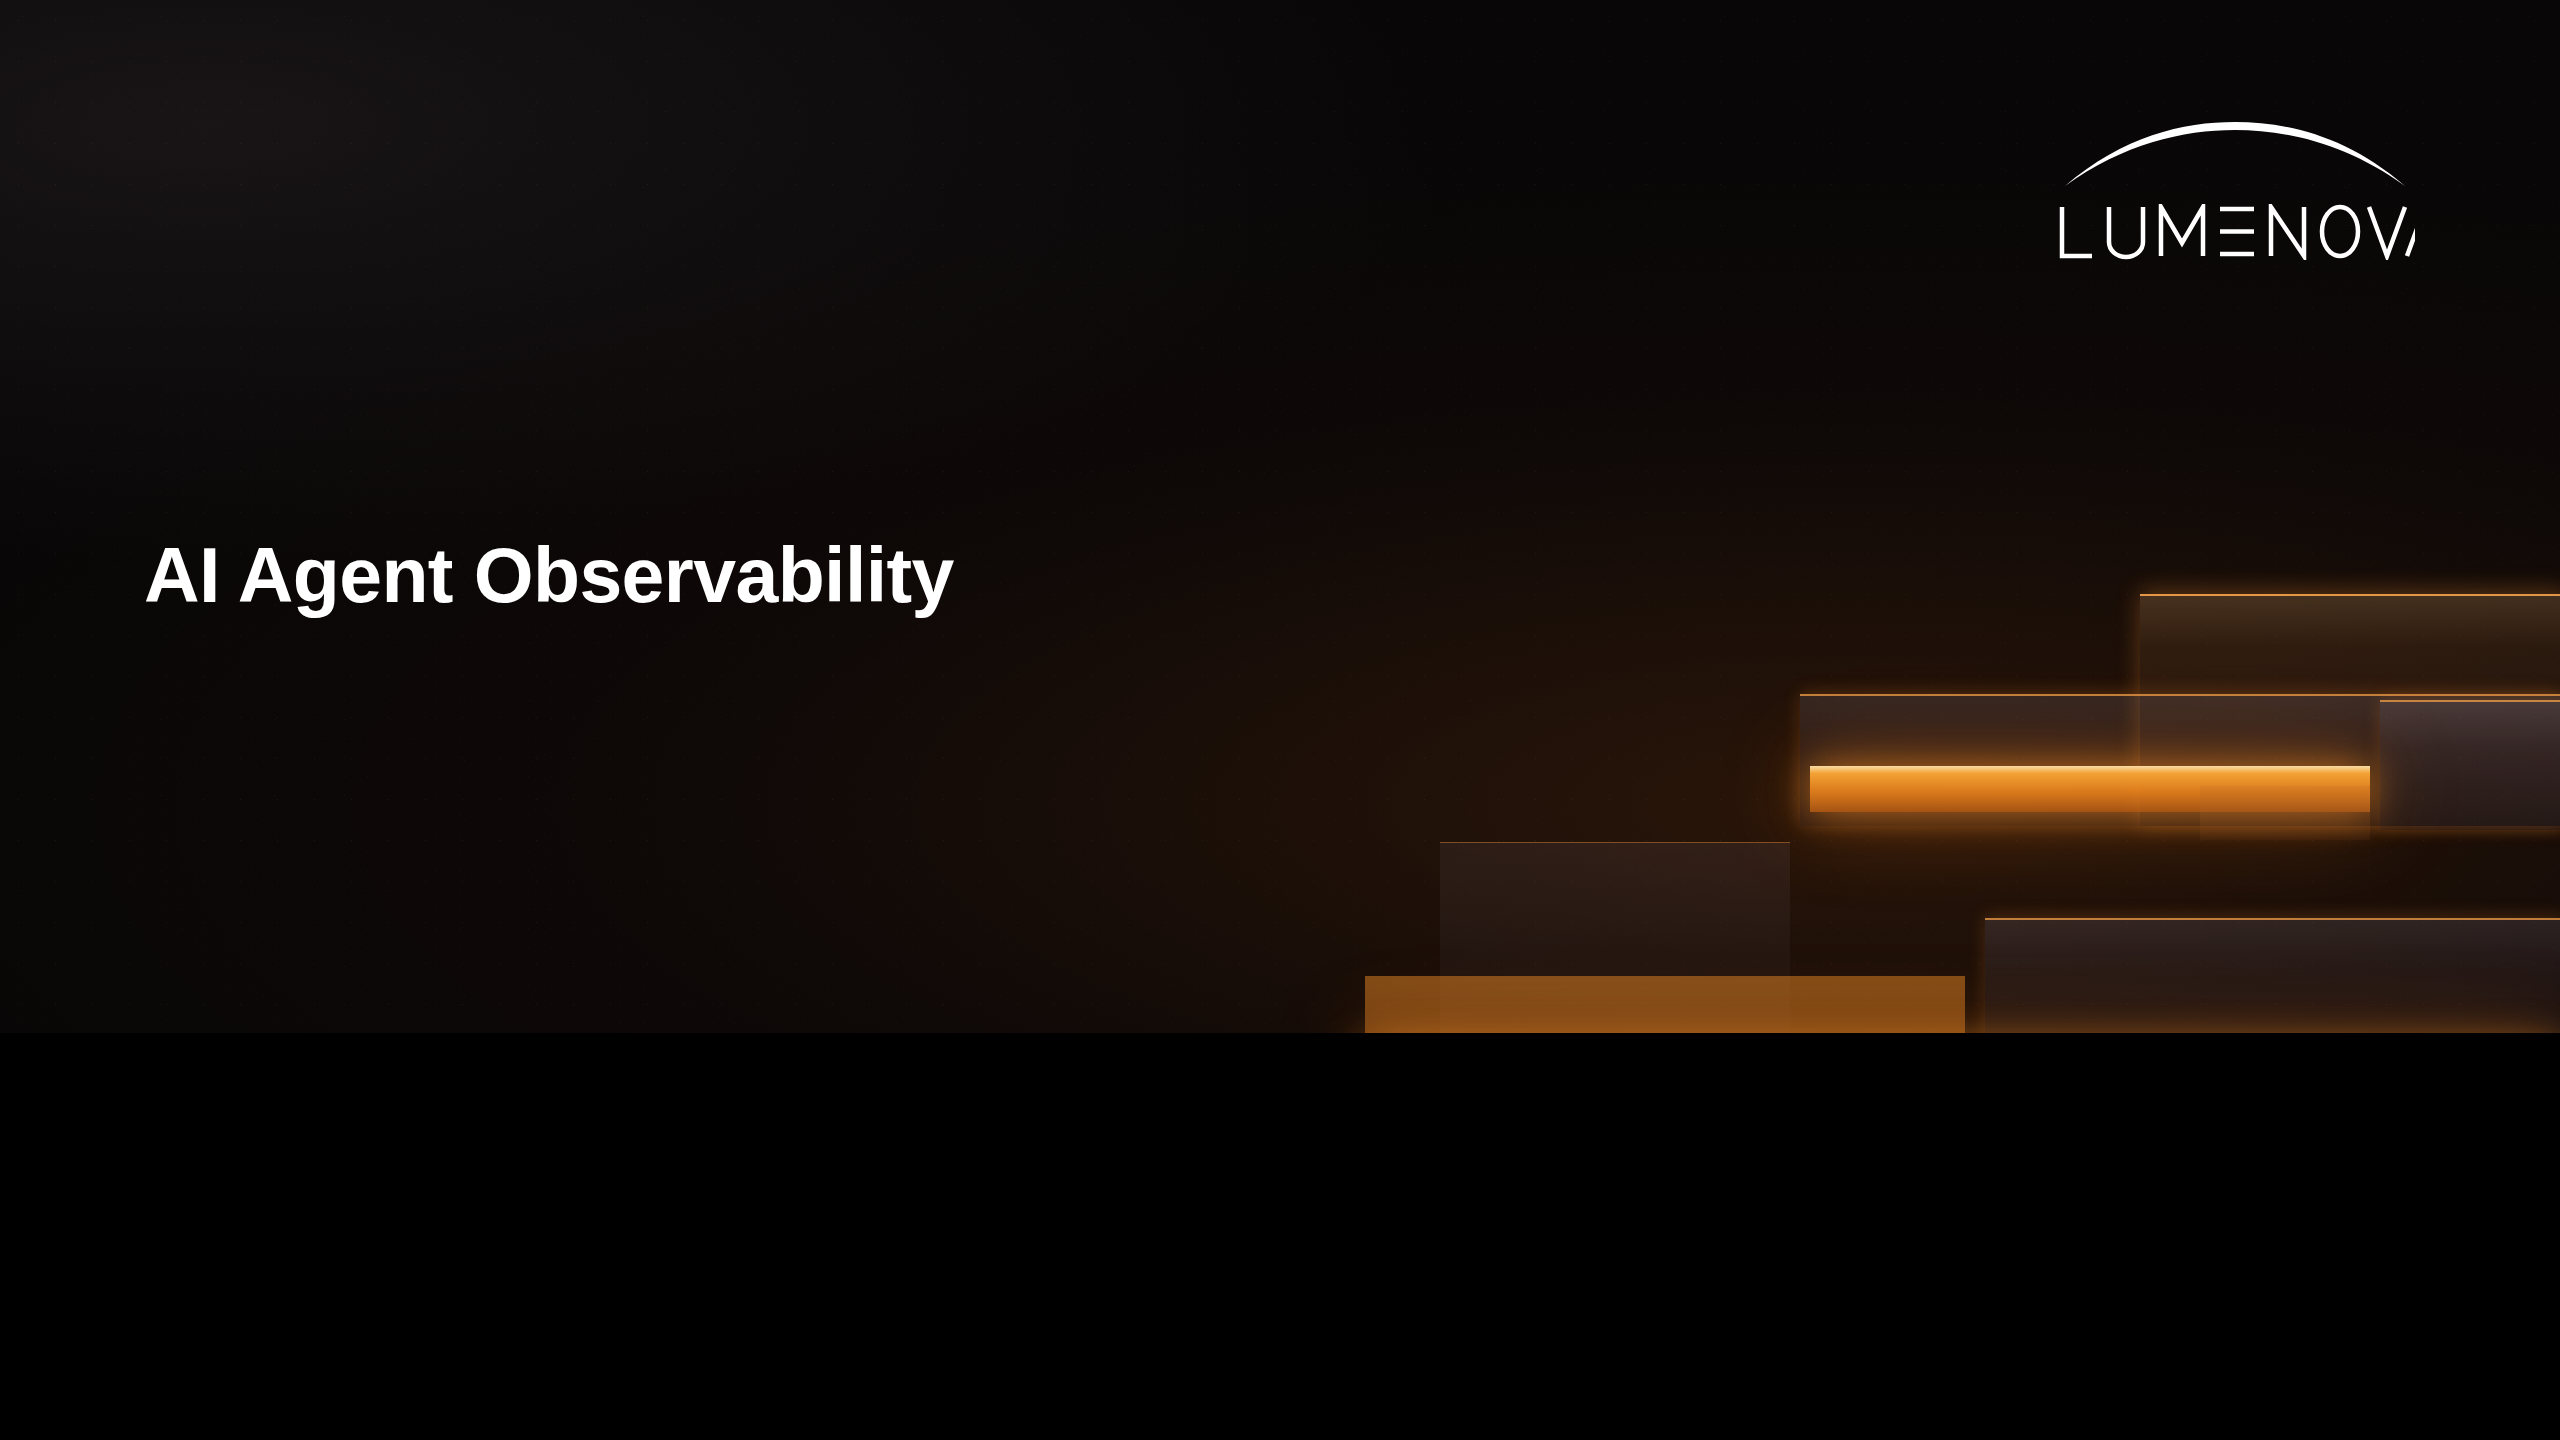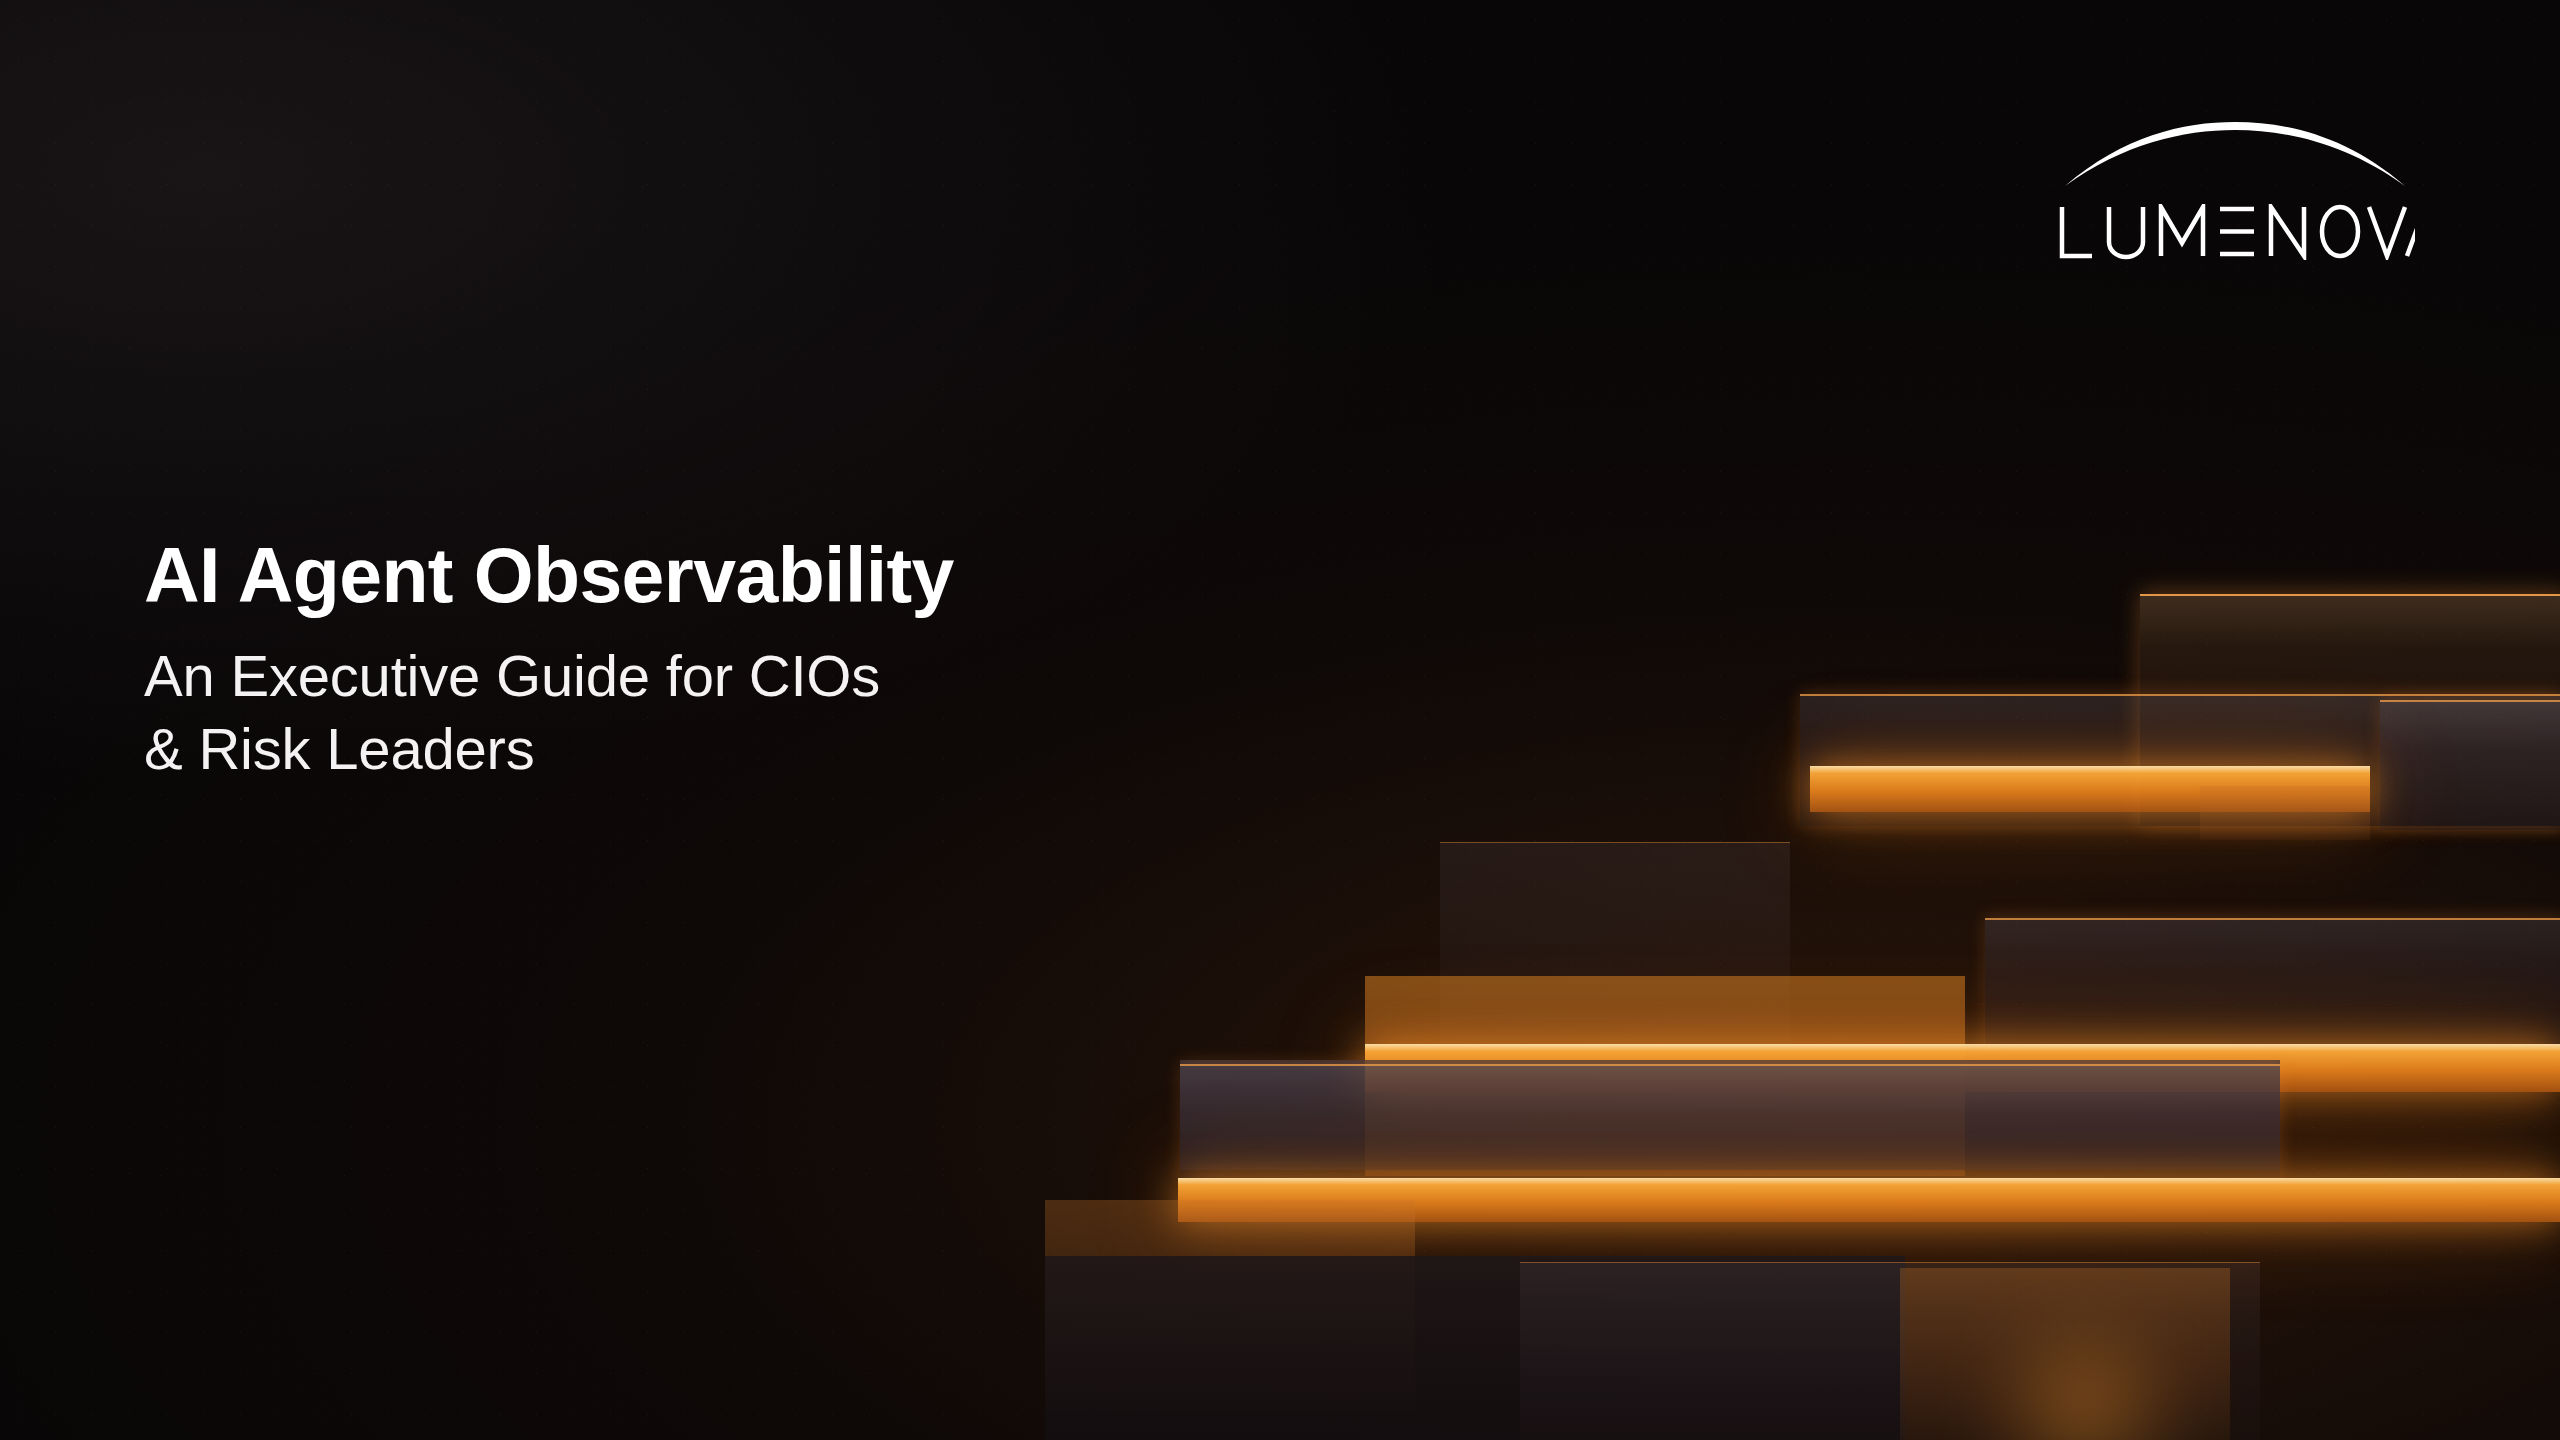--- a/index.html
+++ b/index.html
@@ -8,21 +8,21 @@
     padding: 0;
     background: #000;
   }
   body {
     font-family: "Liberation Sans", sans-serif;
   }
 
   #cover {
     position: relative;
     width: 2560px;
-    height: 1440px;
+    height: 1033px;
     overflow: hidden;
     background: #0a0708;
   }
 
   
   .bg-base {
     position: absolute;
     inset: 0;
     background:
       radial-gradient(120% 95% at 72% 78%, rgba(120, 58, 14, 0.30) 0%, rgba(60,28,8,0.12) 38%, rgba(0,0,0,0) 70%),
@@ -223,19 +223,15 @@
           <path d="M628 6 L 664 104 L 700 6"></path>
         </g>
 
         <path d="M704 104 L 740 6 L 776 104" stroke="#ffffff" stroke-width="9" fill="none"></path>
       </svg>
     </div>
   </div>
 
   <div id="headline">
     <h1 class="title">AI Agent Observability</h1>
-    <p class="subtitle">
-      <span class="sub-line">An Executive Guide for CIOs</span>
-      <span class="sub-line">&amp; Risk Leaders</span>
-    </p>
   </div>
 
 </div>
 
 </body></html>

